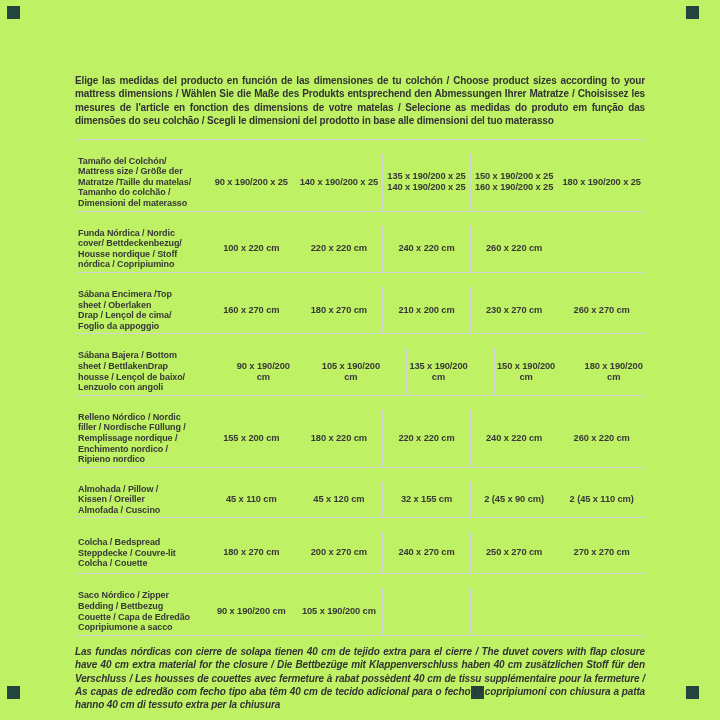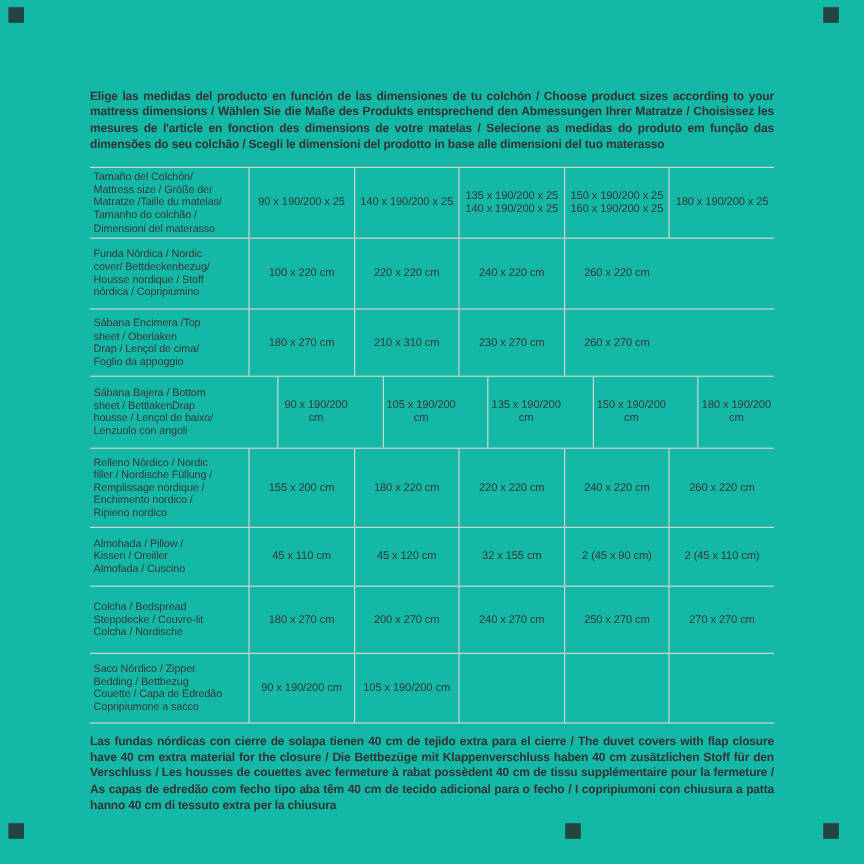--- a/index.html
+++ b/index.html
@@ -5,21 +5,21 @@
   html, body {
     margin: 0;
     padding: 0;
     background: #ffffff;
     font-family: "Liberation Sans", "DejaVu Sans", sans-serif;
   }
   .sheet {
     position: relative;
     width: 720px;
     height: 720px;
-    background: #14b8a6;
+    background: #bef264;
     overflow: hidden;
   }
   .marker {
     position: absolute;
     width: 13px;
     height: 13px;
   }
   .marker.tl { left: 7px;  top: 6px; }
   .marker.tr { right: 21px; top: 6px; }
   .marker.bl { left: 7px;  bottom: 21px; }
@@ -54,45 +54,46 @@
   }
   .trow + .trow { border-top: 1px solid #d4d4d4; }
   .cell {
     display: flex;
     align-items: center;
     justify-content: center;
     text-align: center;
     white-space: pre-line;
     color: #383838;
     font-size: 9.3px;
-    font-weight: normal;
+    font-weight: bold;
     line-height: 11px;
     letter-spacing: -0.1px;
     border-left: 1px solid #d4d4d4;
     padding: 2px 1px;
     box-sizing: border-box;
+    margin-top: 14px;
   }
   .cell:first-child { border-left: none; }
   .cell.lbl {
     justify-content: flex-start;
     text-align: left;
     font-size: 9px;
     line-height: 10.6px;
     padding-left: 3px;
     padding-right: 4px;
   }
   .r0 { min-height: 58px; }
   .r1 { min-height: 58px; }
   .r2 { min-height: 55px; }
   .r3 { min-height: 59px; gap: 24px; }
   .r4 { min-height: 65px; }
   .r5 { min-height: 48px; }
   .r6 { min-height: 55px; }
   .r7 { min-height: 57px; }
-  .footnote { margin-top: 9px; }
+  .footnote { margin-top: 9px; font-style: italic; }
 </style>
 </head>
 <body>
 
 <div class="sheet">
 
   <div class="marker tl" style="background: rgb(35, 69, 64);"></div>
   <div class="marker tr" style="background: rgb(35, 69, 64);"></div>
   <div class="marker bl" style="background: rgb(35, 69, 64);"></div>
   <div class="marker bc" style="background: rgb(35, 69, 64);"></div>
@@ -128,22 +129,23 @@
         <div class="cell">220 x 220 cm</div>
         <div class="cell">240 x 220 cm</div>
         <div class="cell">260 x 220 cm</div>
       </div>
 
       <div class="trow r2">
         <div class="cell lbl">Sábana Encimera /Top
 sheet / Oberlaken
 Drap / Lençol de cima/
 Foglio da appoggio</div>
+        <div class="cell">160 x 270 cm</div>
         <div class="cell">180 x 270 cm</div>
-        <div class="cell">210 x 310 cm</div>
+        <div class="cell">210 x 200 cm</div>
         <div class="cell">230 x 270 cm</div>
         <div class="cell">260 x 270 cm</div>
       </div>
 
       <div class="trow r3">
         <div class="cell lbl">Sábana Bajera / Bottom
 sheet / BettlakenDrap
 housse / Lençol de baixo/
 Lenzuolo con angoli</div>
         <div class="cell">90 x 190/200 cm</div>
@@ -173,21 +175,21 @@
         <div class="cell">45 x 110 cm</div>
         <div class="cell">45 x 120 cm</div>
         <div class="cell">32 x 155 cm</div>
         <div class="cell">2 (45 x 90 cm)</div>
         <div class="cell">2 (45 x 110 cm)</div>
       </div>
 
       <div class="trow r6">
         <div class="cell lbl">Colcha / Bedspread
 Steppdecke / Couvre-lit
-Colcha / Nordische</div>
+Colcha / Couette</div>
         <div class="cell">180 x 270 cm</div>
         <div class="cell">200 x 270 cm</div>
         <div class="cell">240 x 270 cm</div>
         <div class="cell">250 x 270 cm</div>
         <div class="cell">270 x 270 cm</div>
       </div>
 
       <div class="trow r7">
         <div class="cell lbl">Saco Nórdico / Zipper
 Bedding / Bettbezug

